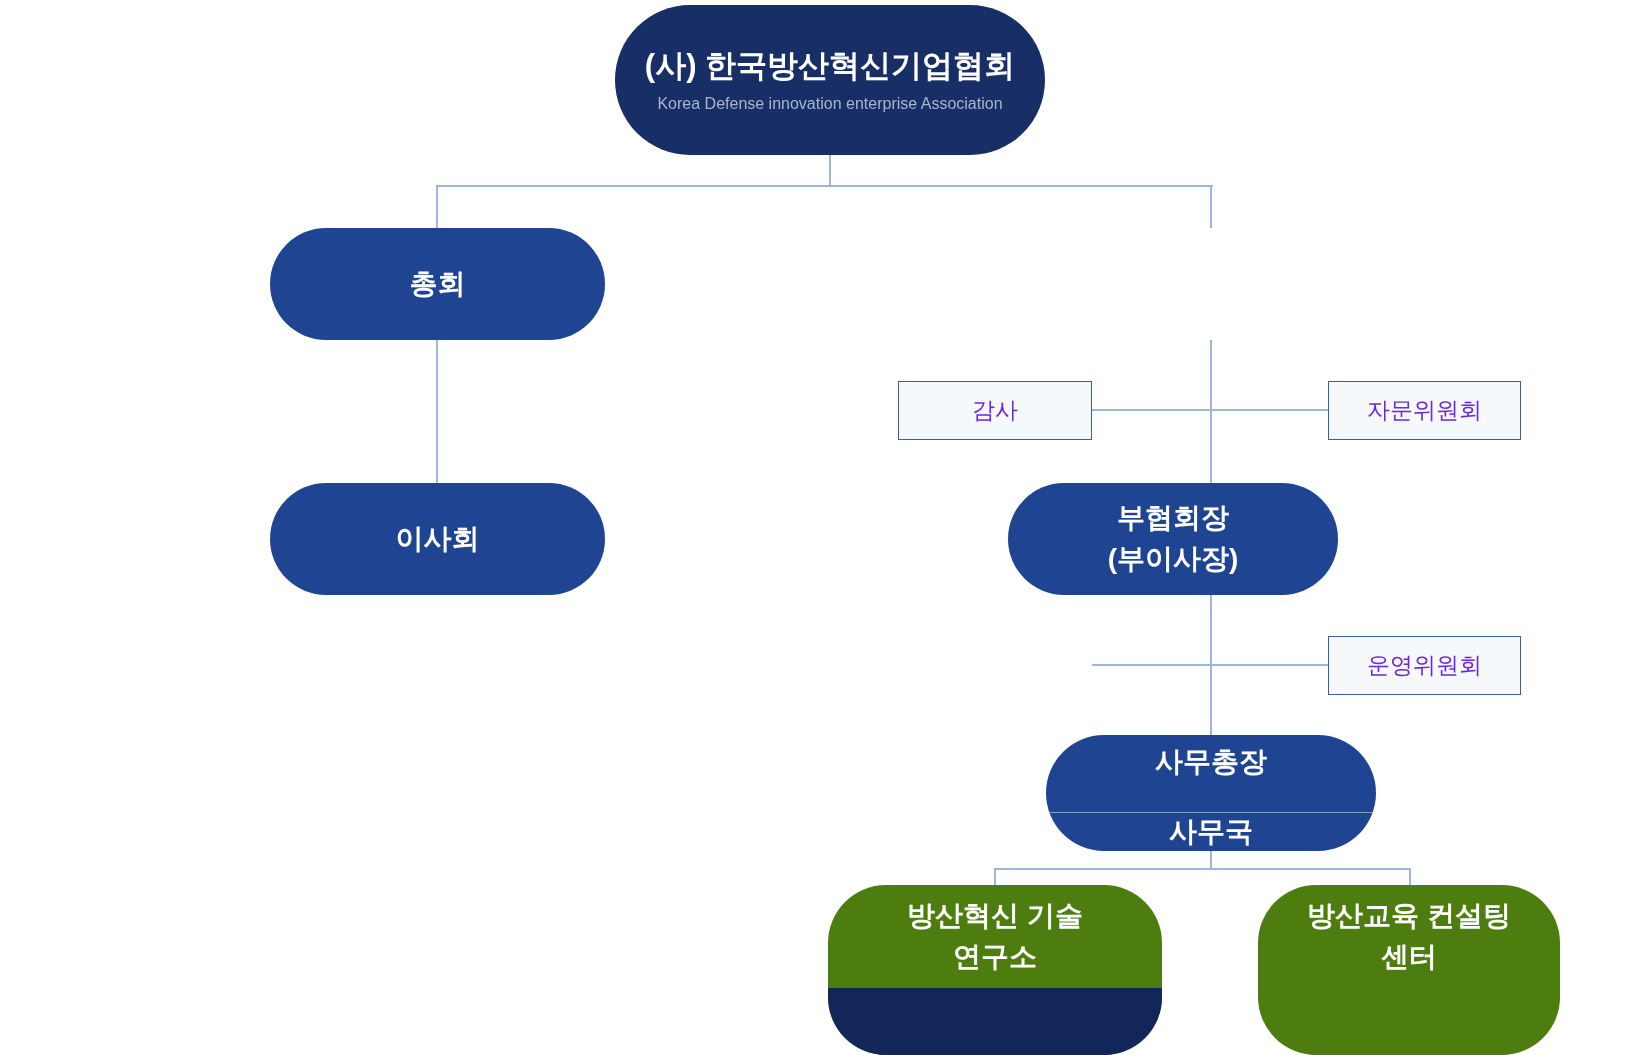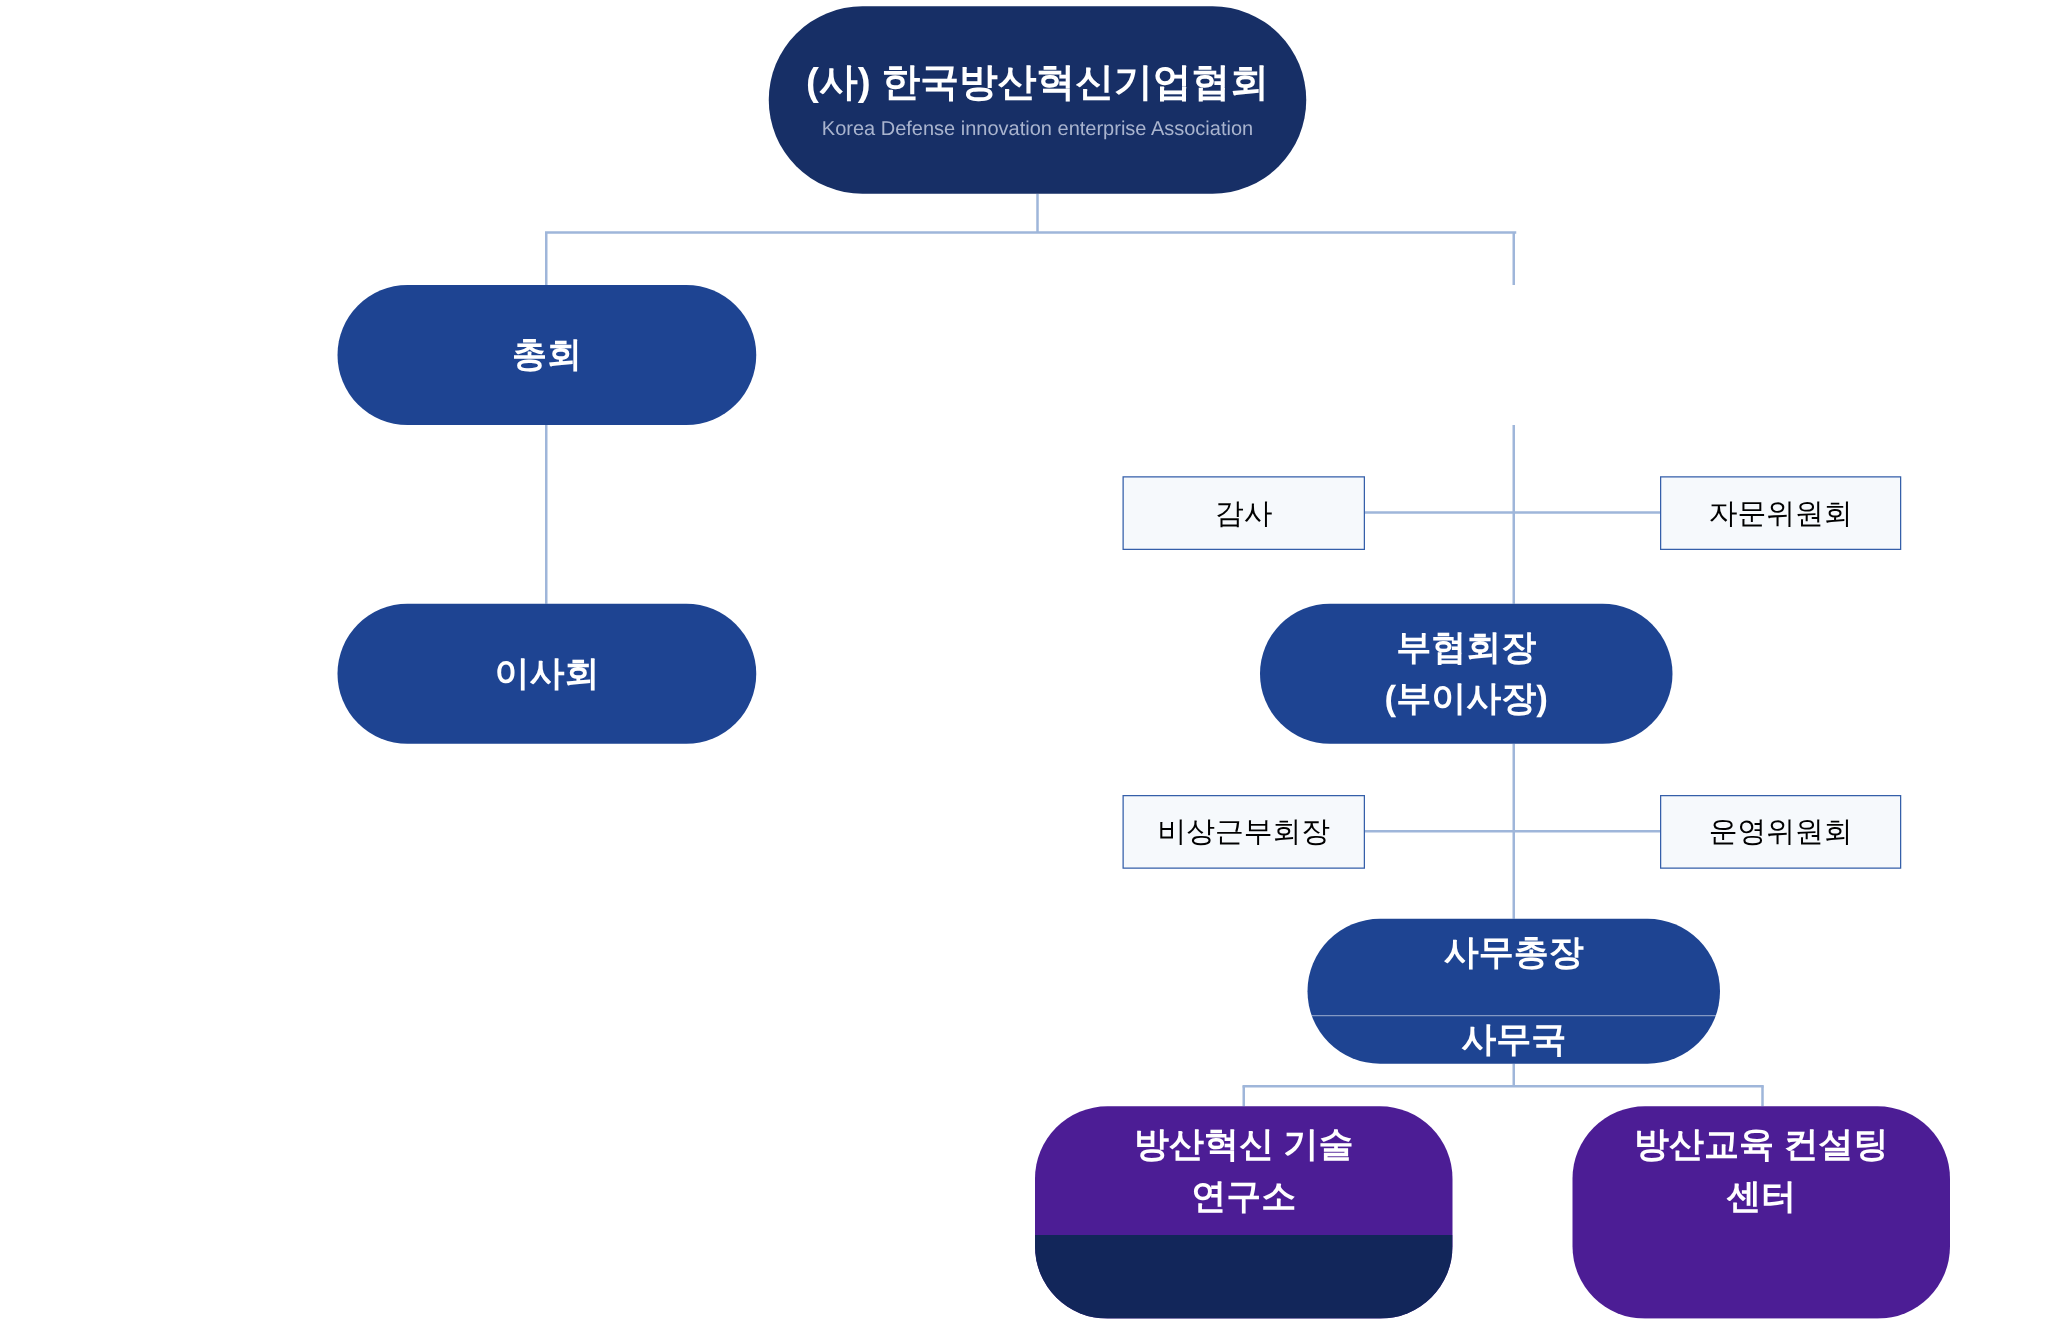--- a/index.html
+++ b/index.html
@@ -18,33 +18,33 @@
     position:absolute;background:#172f66;border-radius:78px;color:#ffffff;
     display:flex;flex-direction:column;align-items:center;justify-content:center;
     text-align:center;
   }
   .root-title{font-weight:bold;font-size:31px;line-height:1.2;}
   .root-subtitle{font-weight:normal;font-size:16px;color:#a9b4ce;margin-top:10px;}
 
   .box{
     position:absolute;background:#f6f9fc;border:1px solid #355fa9;
     display:flex;align-items:center;justify-content:center;text-align:center;
-    font-size:23px;color:#000000;box-sizing:border-box;
+    font-size:23px;color:#6d28d9;box-sizing:border-box;
   }
 
   .split-pill{
     position:absolute;background:#1e4492;border-radius:58px;color:#ffffff;
     display:flex;flex-direction:column;text-align:center;font-weight:bold;font-size:28px;
     overflow:hidden;
   }
   .split-top{height:57px;display:flex;align-items:center;justify-content:center;}
   .split-bottom{flex:1;display:flex;align-items:center;justify-content:center;border-top:1px solid rgba(255,255,255,0.45);}
 
   .bottom-pill{
-    position:absolute;background:#4c1d95;border-radius:58px;color:#ffffff;
+    position:absolute;background:#4d7c0f;border-radius:58px;color:#ffffff;
     display:flex;flex-direction:column;text-align:center;font-weight:bold;font-size:28px;
     line-height:1.45;white-space:pre-line;overflow:hidden;
   }
   .bottom-pill .label-area{height:103px;display:flex;align-items:center;justify-content:center;width:100%;}
   .bottom-pill .footer-dark{flex:1;background:#12265a;width:100%;}
 </style>
 </head>
 <body>
 
 <div class="canvas">
@@ -83,23 +83,20 @@
 
   <div class="box" style="left:1288px;top:381px;width:193px;height:59px;">
     <span>자문위원회</span>
   </div>
 
   <div class="pill" style="left:968px;top:483px;width:330px;height:112px;border-radius:56px;">
     <span>부협회장
 (부이사장)</span>
   </div>
 
-  <div class="box" style="left:858px;top:636px;width:194px;height:59px;">
-    <span>비상근부회장</span>
-  </div>
 
   <div class="box" style="left:1288px;top:636px;width:193px;height:59px;">
     <span>운영위원회</span>
   </div>
 
   <div class="split-pill" style="left:1006px;top:735px;width:330px;height:116px;gap:24px;">
     <div class="split-top">사무총장</div>
     <div class="split-bottom">사무국</div>
   </div>
 

